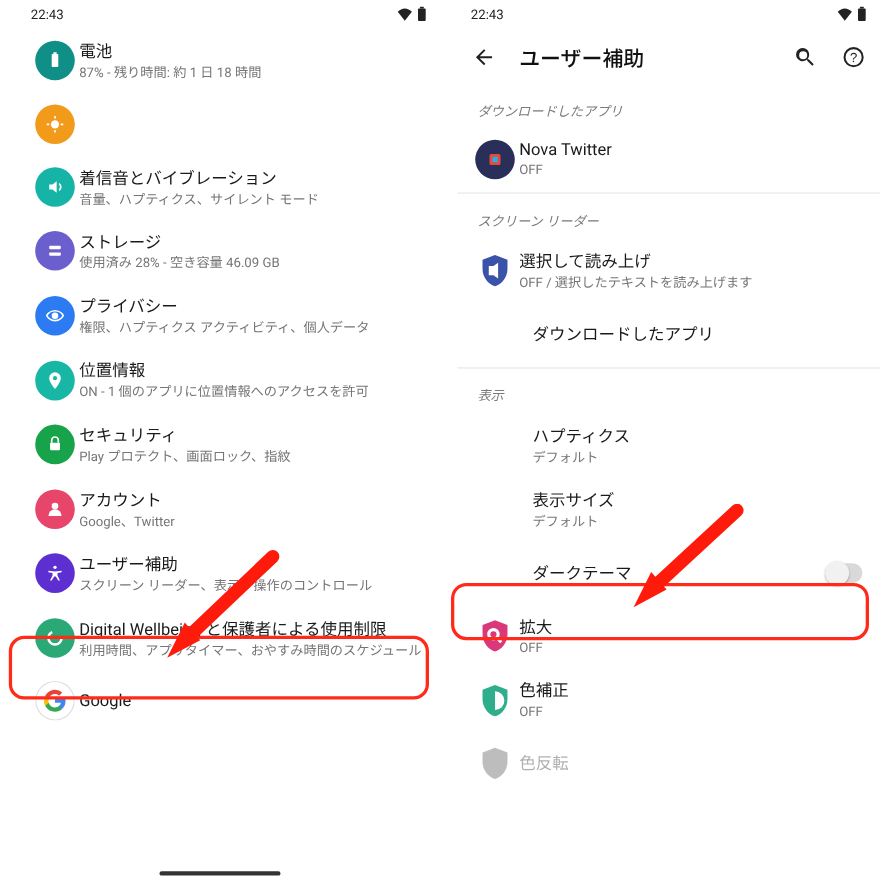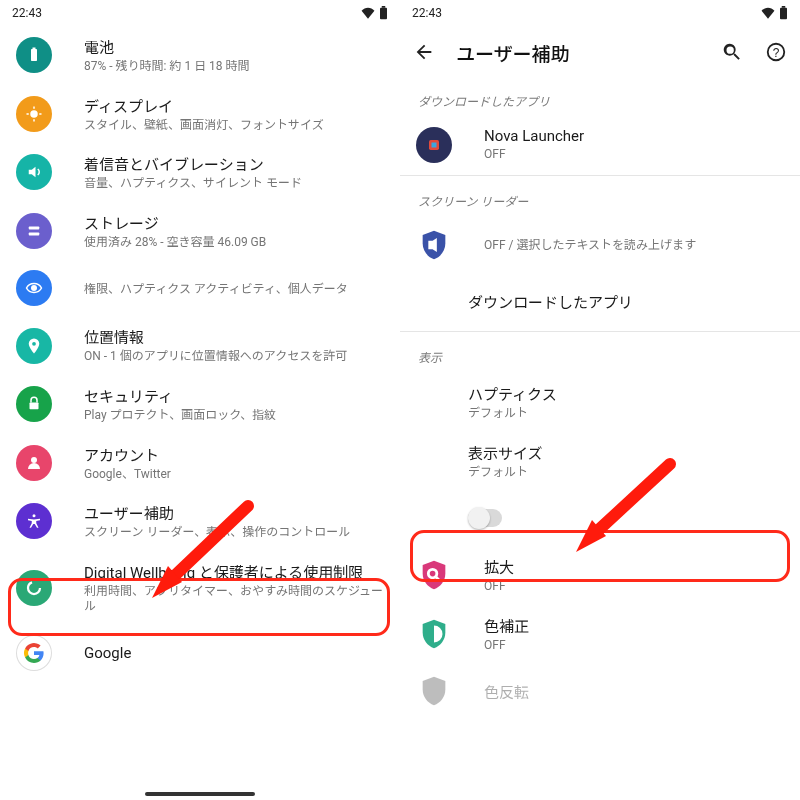--- a/index.html
+++ b/index.html
@@ -10,20 +10,21 @@
     height: 800px;
     overflow: hidden;
     display: flex;
   }
   .phone {
     width: 400px;
     height: 800px;
     position: relative;
     background: #fff;
     overflow: hidden;
+    padding-left: 16px;
   }
   .statusbar {
     height: 26px;
     display: flex;
     align-items: center;
     padding: 0 12px;
     font-size: 12px;
     color: #222;
     justify-content: space-between;
   }
@@ -42,21 +43,21 @@
   .section-label {
     font-size: 12px;
     color:#7a7a7a;
     padding: 14px 18px 8px 18px;
     font-style: italic;
   }
   .list-item {
     display:flex;
     align-items:center;
     padding: 10px 16px;
-    gap: 32px;
+    gap: 4px;
     min-height: 56px;
   }
   .list-item.indent-empty { padding-left: 68px; }
   .ic-circle {
     width: 36px; height:36px; border-radius:50%;
     display:flex; align-items:center; justify-content:center;
     flex-shrink:0;
     color:#fff;
   }
   .ic-shield {
@@ -124,24 +125,20 @@
           <svg width="18" height="18" viewBox="0 0 24 24">
             <circle cx="12" cy="12" r="5" fill="#fff"></circle>
             <g stroke="#fff" stroke-width="2">
               <line x1="12" y1="2" x2="12" y2="5"></line>
               <line x1="12" y1="19" x2="12" y2="22"></line>
               <line x1="2" y1="12" x2="5" y2="12"></line>
               <line x1="19" y1="12" x2="22" y2="12"></line>
             </g>
           </svg>
         </div>
-        <div class="txt">
-          <div class="t1">ディスプレイ</div>
-          <div class="t2">スタイル、壁紙、画面消灯、フォントサイズ</div>
-        </div>
       </div>
       <div class="list-item">
         <div class="ic-circle" style="background: rgb(22, 180, 167);">
           <svg width="18" height="18" viewBox="0 0 24 24">
             <path fill="#fff" d="M5 9h4l5-4v14l-5-4H5z"></path>
             <path fill="none" stroke="#fff" stroke-width="2" d="M17 8a5 5 0 010 8"></path>
           </svg>
         </div>
         <div class="txt">
           <div class="t1">着信音とバイブレーション</div>
@@ -161,20 +158,21 @@
         </div>
       </div>
       <div class="list-item">
         <div class="ic-circle" style="background: rgb(44, 123, 242);">
           <svg width="18" height="18" viewBox="0 0 24 24">
             <circle cx="12" cy="12" r="4" fill="#fff"></circle>
             <path fill="none" stroke="#fff" stroke-width="2" d="M2 12s3-6 10-6 10 6 10 6-3 6-10 6S2 12 2 12z"></path>
           </svg>
         </div>
         <div class="txt">
+          <div class="t1">プライバシー</div>
           <div class="t2">権限、ハプティクス アクティビティ、個人データ</div>
         </div>
       </div>
       <div class="list-item">
         <div class="ic-circle" style="background: rgb(24, 183, 165);">
           <svg width="18" height="18" viewBox="0 0 24 24">
             <path fill="#fff" d="M12 2a7 7 0 017 7c0 5-7 13-7 13S5 14 5 9a7 7 0 017-7z"></path>
             <circle cx="12" cy="9" r="2.5" fill="#18b7a5"></circle>
           </svg>
         </div>
@@ -295,37 +293,38 @@
 
   <div class="section-label">ダウンロードしたアプリ</div>
   <div class="list-item">
     <div class="ic-circle" style="background:#2a2f5a">
       <svg width="20" height="20" viewBox="0 0 24 24">
           <rect x="6" y="6" width="12" height="12" rx="2" fill="#e24a3b"></rect>
           <rect x="9" y="9" width="6" height="6" fill="#3aa6e0"></rect>
         </svg>
     </div>
     <div class="txt">
-      <div class="t1">Nova Launcher</div>
+      <div class="t1">Nova Twitter</div>
       <div class="t2">OFF</div>
     </div>
   </div>
   <div class="divider"></div>
 
   <div class="section-label">スクリーン リーダー</div>
 
 
   <div class="list-item">
     <div class="ic-shield">
       <svg width="34" height="34" viewBox="0 0 24 24">
           <path fill="#3a52a8" d="M12 2l8 3v6c0 5-3.4 9.7-8 11-4.6-1.3-8-6-8-11V5l8-3z"></path>
           <path fill="#fff" d="M8 9h3l3-2v10l-3-2H8z"></path>
         </svg>
     </div>
     <div class="txt">
+      <div class="t1">選択して読み上げ</div>
       <div class="t2">OFF / 選択したテキストを読み上げます</div>
     </div>
   </div>
 
   <div class="list-item indent-empty">
     <div class="txt">
         <div class="t1">ダウンロードしたアプリ</div>
       </div>
   </div>
   <div class="divider"></div>
@@ -340,20 +339,23 @@
   </div>
 
   <div class="list-item indent-empty">
     <div class="txt">
       <div class="t1">表示サイズ</div>
       <div class="t2">デフォルト</div>
     </div>
   </div>
 
   <div class="list-item indent-empty">
+    <div class="txt">
+        <div class="t1">ダークテーマ</div>
+      </div>
     <div class="toggle"></div>
   </div>
 
   <div class="list-item">
     <div class="ic-shield">
       <svg width="34" height="34" viewBox="0 0 24 24">
           <path fill="#d9397a" d="M12 2l8 3v6c0 5-3.4 9.7-8 11-4.6-1.3-8-6-8-11V5l8-3z"></path>
           <circle cx="11" cy="11" r="3" fill="none" stroke="#fff" stroke-width="2"></circle>
           <line x1="13" y1="13" x2="16" y2="16" stroke="#fff" stroke-width="2"></line>
         </svg>

